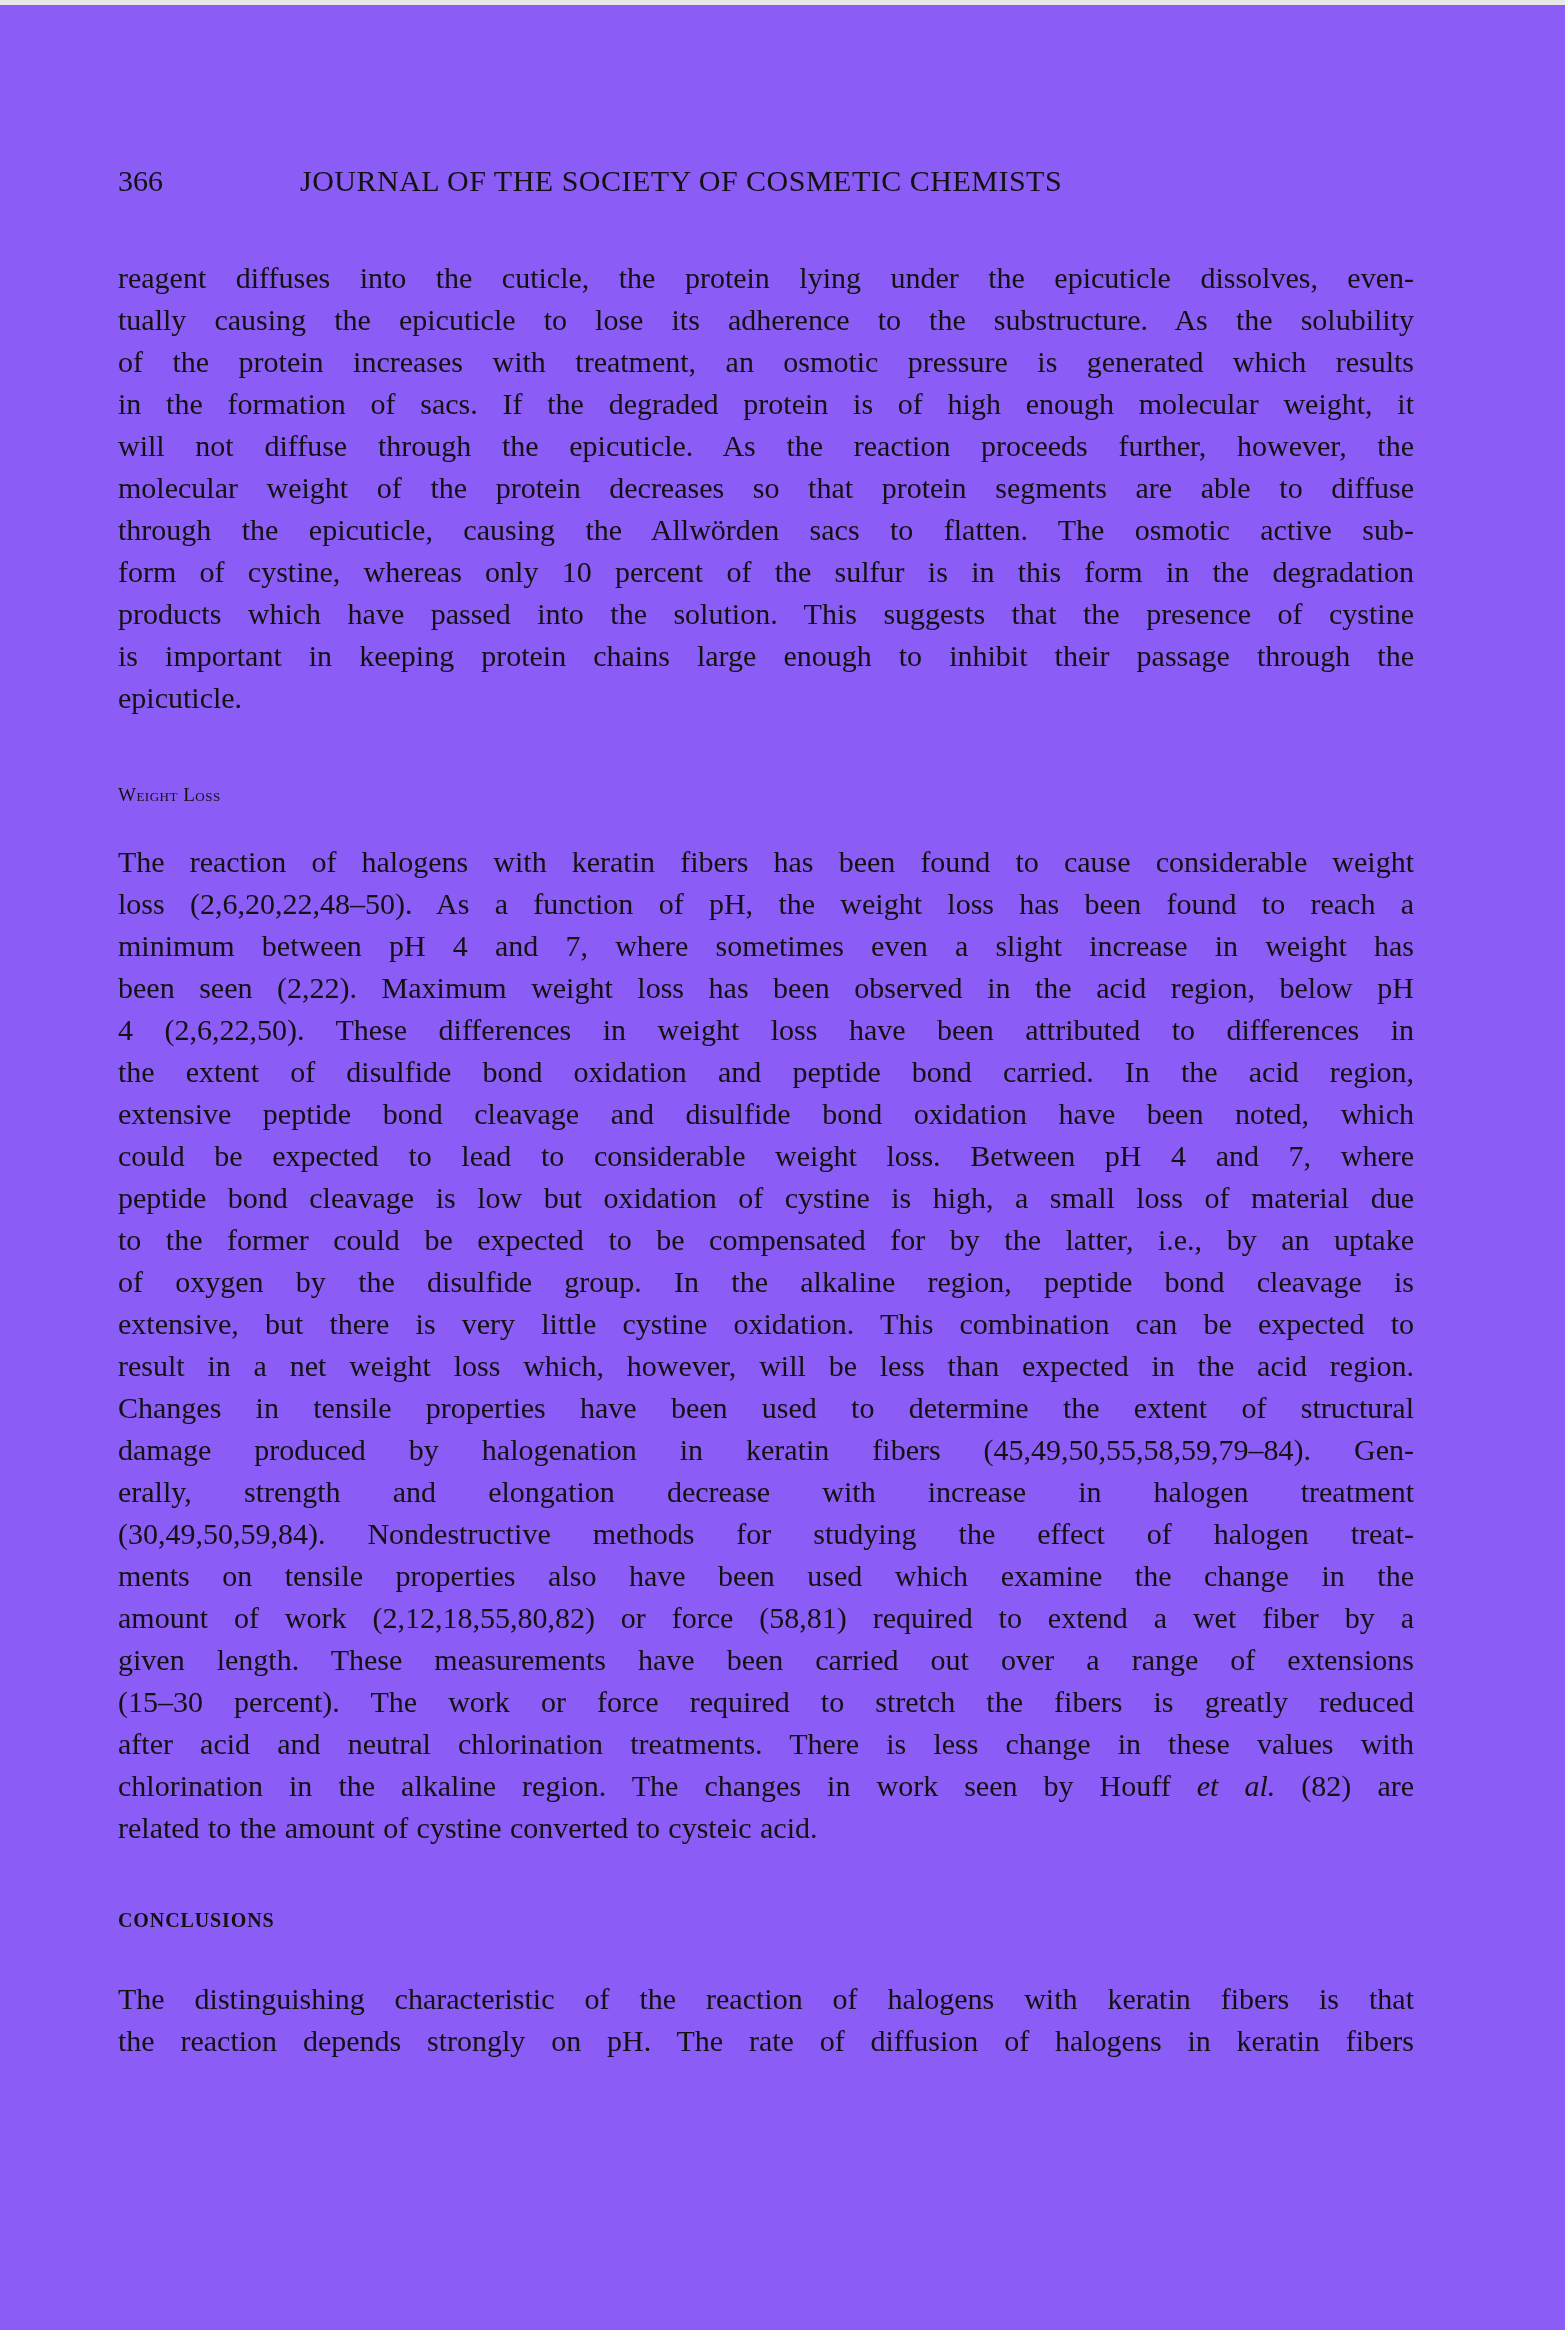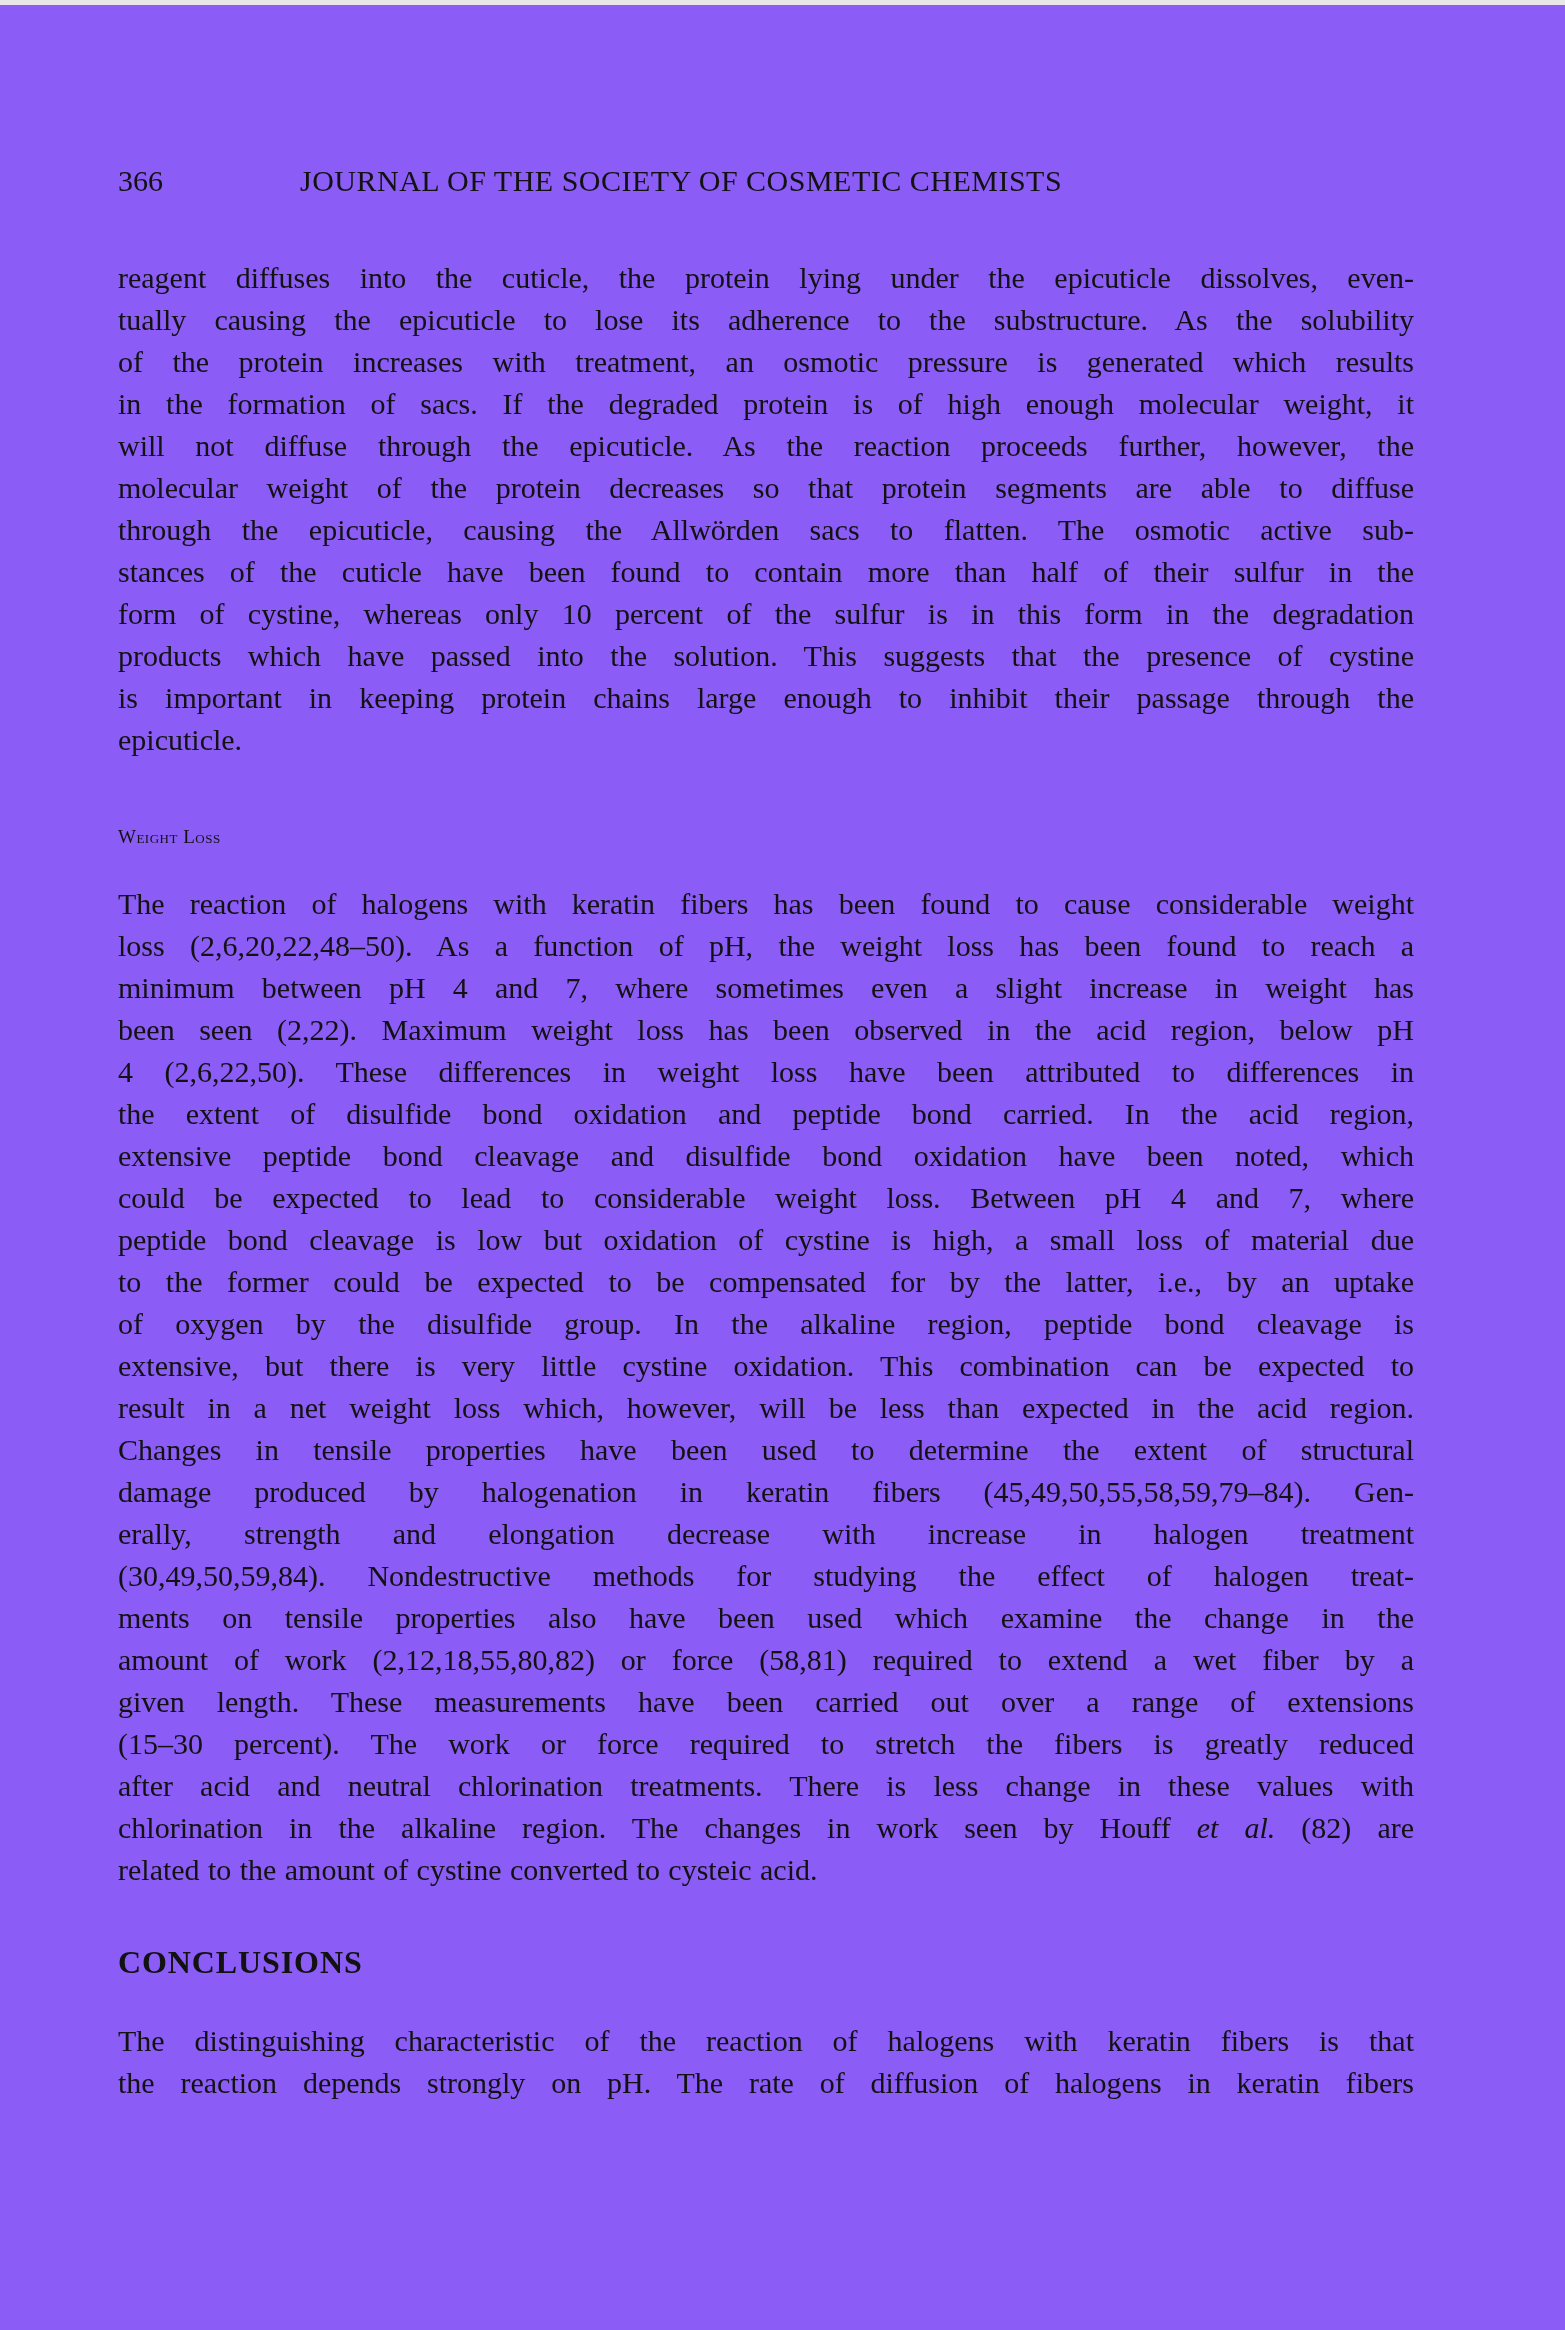--- a/index.html
+++ b/index.html
@@ -39,21 +39,21 @@
     line-height: 32px;
   }
   .heading.small-caps {
     font-variant: small-caps;
     font-size: 19px;
     letter-spacing: 0.5px;
     margin: 60px 0 30px 0;
   }
   .heading.major {
     font-weight: bold;
-    font-size: 32px;
+    font-size: 20px;
     line-height: 36px;
     letter-spacing: 0.9px;
     margin: 53px 0 40px 0;
   }
   .line {
     font-size: 30px;
     line-height: 42px;
     text-align: justify;
     text-align-last: justify;
     word-spacing: 0.9px;
@@ -74,21 +74,20 @@
   <main id="page-body">
       <section class="section-intro">
         <div class="para">
           <div class="line">reagent diffuses into the cuticle, the protein lying under the epicuticle dissolves, even-</div>
           <div class="line">tually causing the epicuticle to lose its adherence to the substructure. As the solubility</div>
           <div class="line">of the protein increases with treatment, an osmotic pressure is generated which results</div>
           <div class="line">in the formation of sacs. If the degraded protein is of high enough molecular weight, it</div>
           <div class="line">will not diffuse through the epicuticle. As the reaction proceeds further, however, the</div>
           <div class="line">molecular weight of the protein decreases so that protein segments are able to diffuse</div>
           <div class="line">through the epicuticle, causing the Allwörden sacs to flatten. The osmotic active sub-</div>
-          <div class="line">stances of the cuticle have been found to contain more than half of their sulfur in the</div>
           <div class="line">form of cystine, whereas only 10 percent of the sulfur is in this form in the degradation</div>
           <div class="line">products which have passed into the solution. This suggests that the presence of cystine</div>
           <div class="line">is important in keeping protein chains large enough to inhibit their passage through the</div>
           <div class="line last">epicuticle.</div>
         </div>
       </section>
       <section class="section-weight-loss">
         <h2 class="heading small-caps">Weight Loss</h2>
         <div class="para">
           <div class="line">The reaction of halogens with keratin fibers has been found to cause considerable weight</div>

